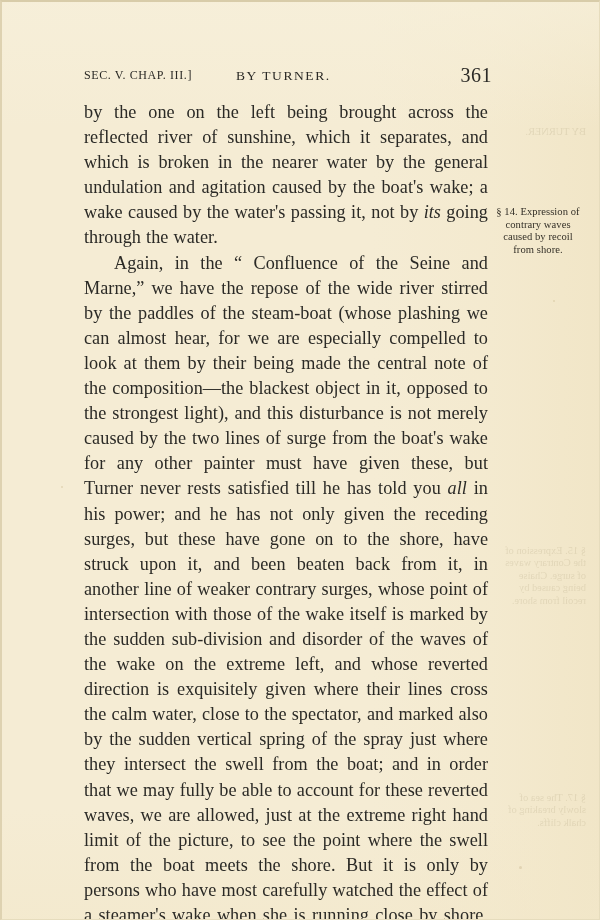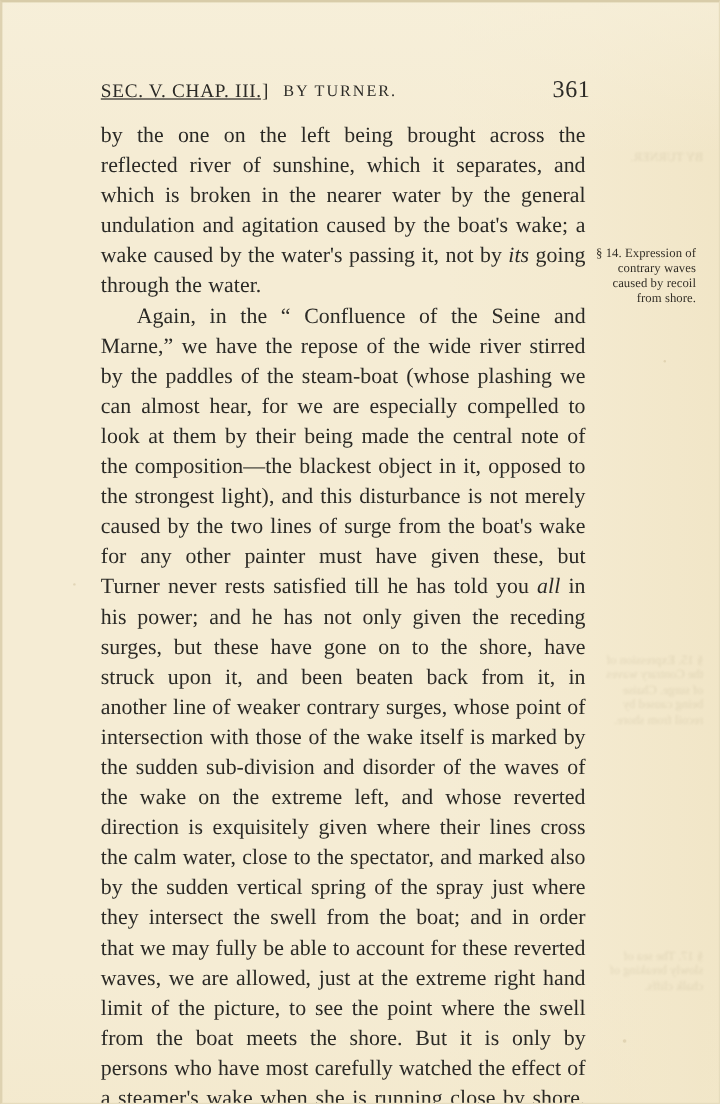--- a/index.html
+++ b/index.html
@@ -61,24 +61,23 @@
     left: 84px;
     top: 68px;
     width: 408px;
     height: 18px;
   }
   .rh-sec {
     position: absolute;
     left: 0;
     top: 0;
     font-variant: small-caps;
-    font-size: 16px;
+    font-size: 12px;
     letter-spacing: 0.6px;
     white-space: nowrap;
-    text-decoration: underline;
   }
   .rh-title {
     position: absolute;
     left: 152px;
     top: 0;
     font-variant: small-caps;
     font-size: 13.5px;
     letter-spacing: 1.6px;
     white-space: nowrap;
   }
@@ -118,21 +117,21 @@
   }
 
   
   .side-note {
     position: absolute;
     left: 496px;
     top: 206px;
     width: 84px;
     font-size: 10.6px;
     line-height: 12.6px;
-    text-align: right;
+    text-align: center;
     letter-spacing: 0.05px;
     color: #332f27;
   }
 
   
   .ghost {
     position: absolute;
     color: #8a7c55;
     opacity: 0.16;
     font-size: 10.4px;

